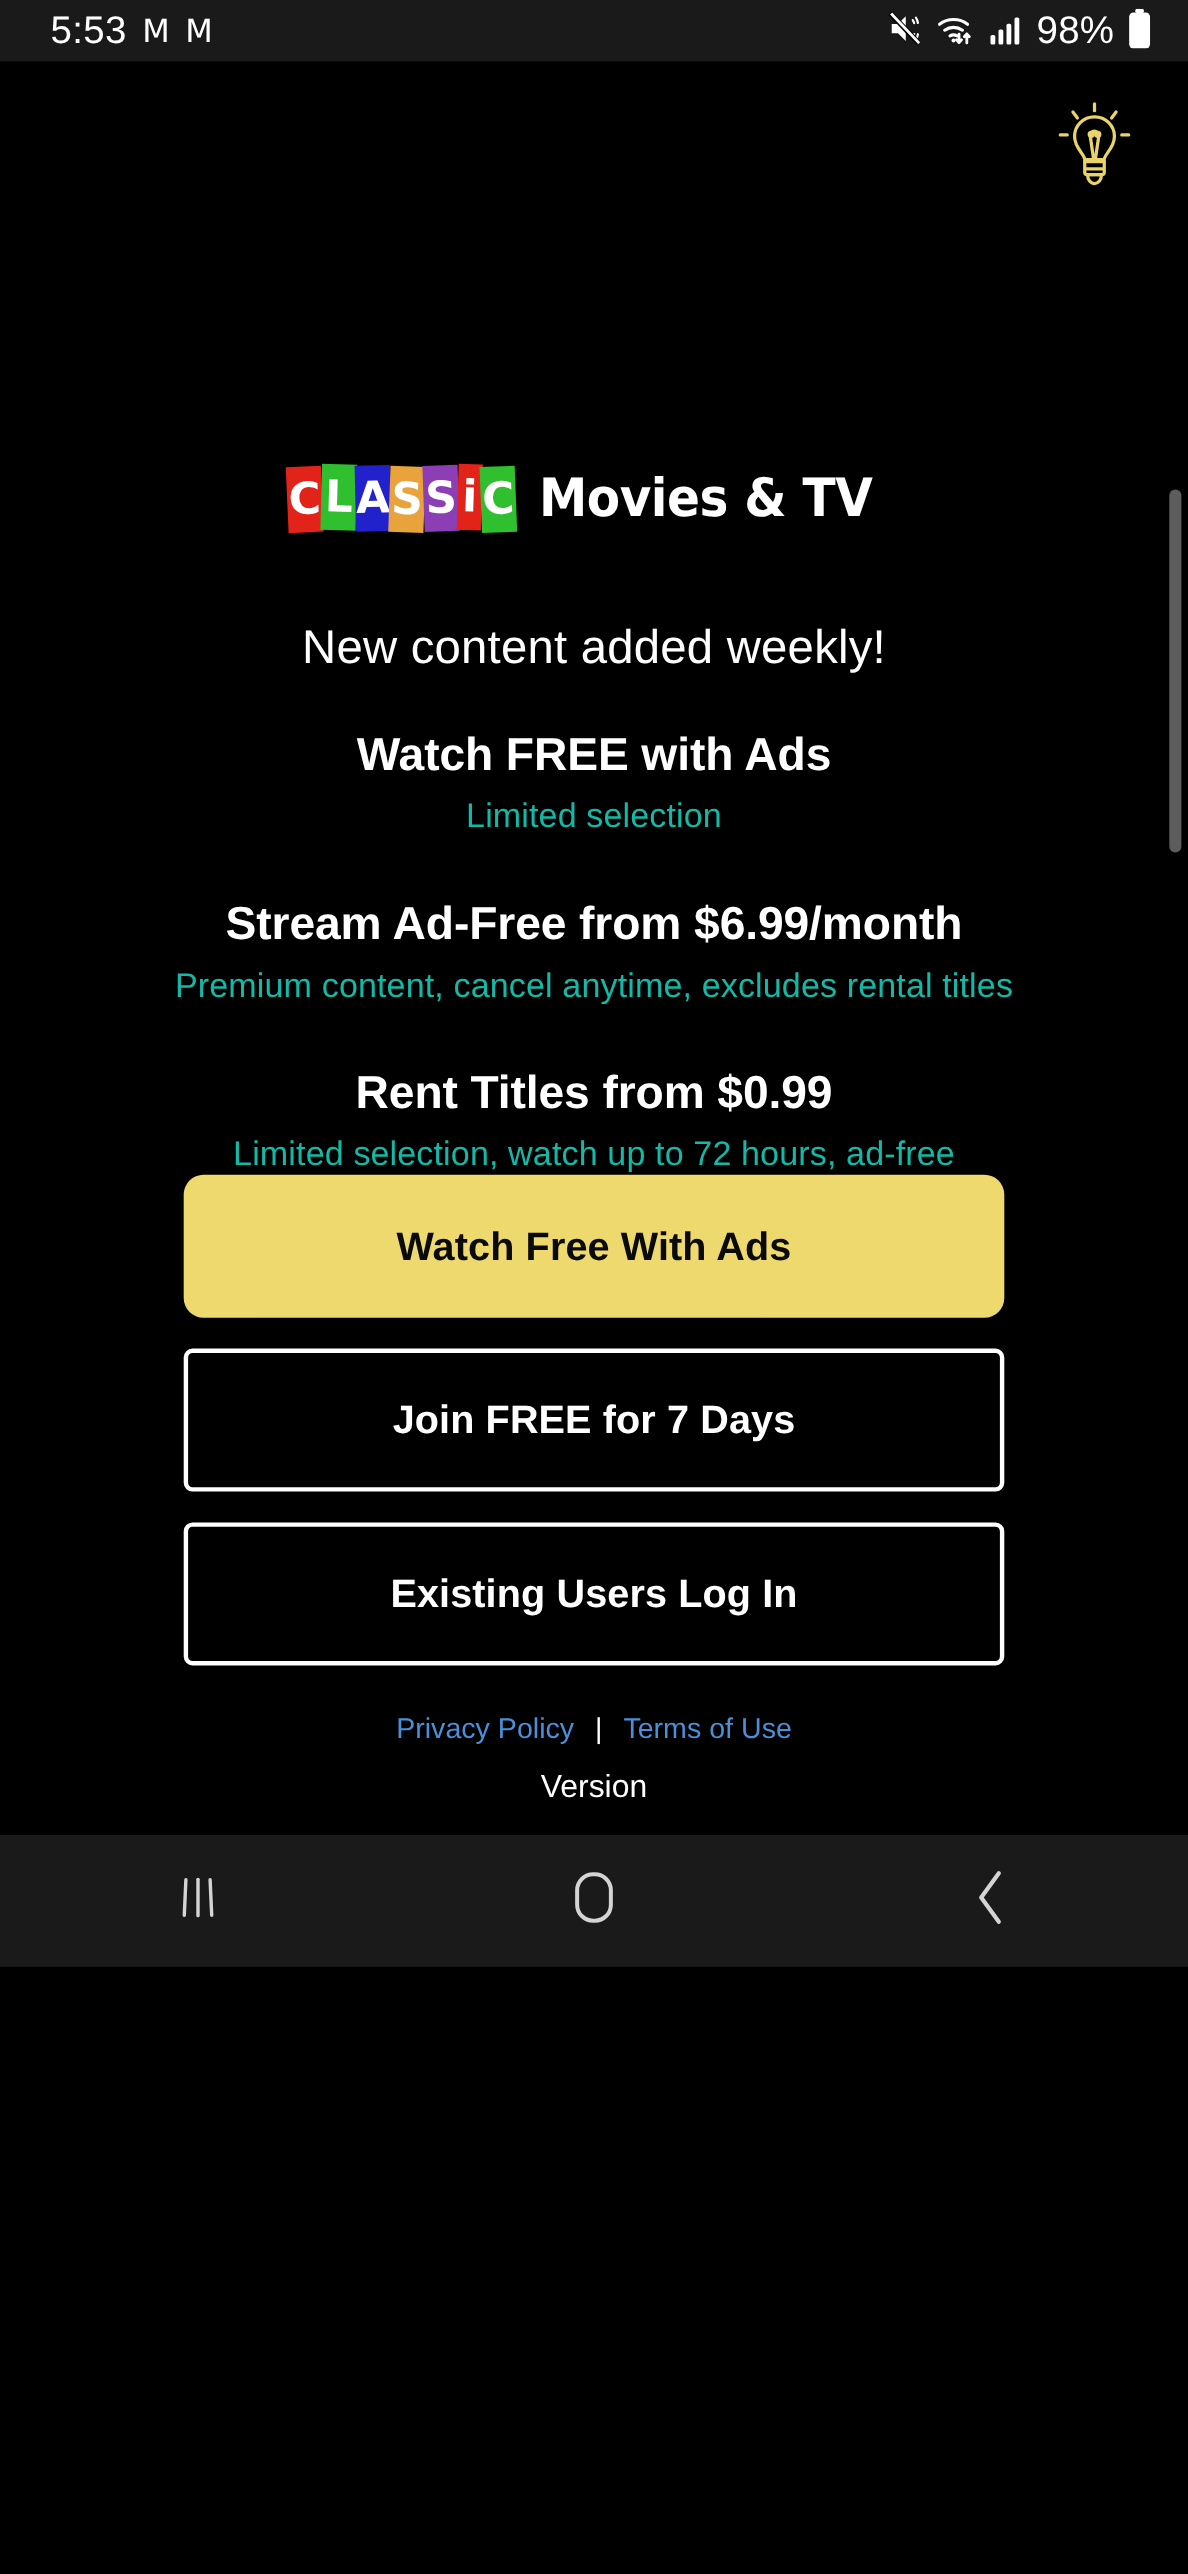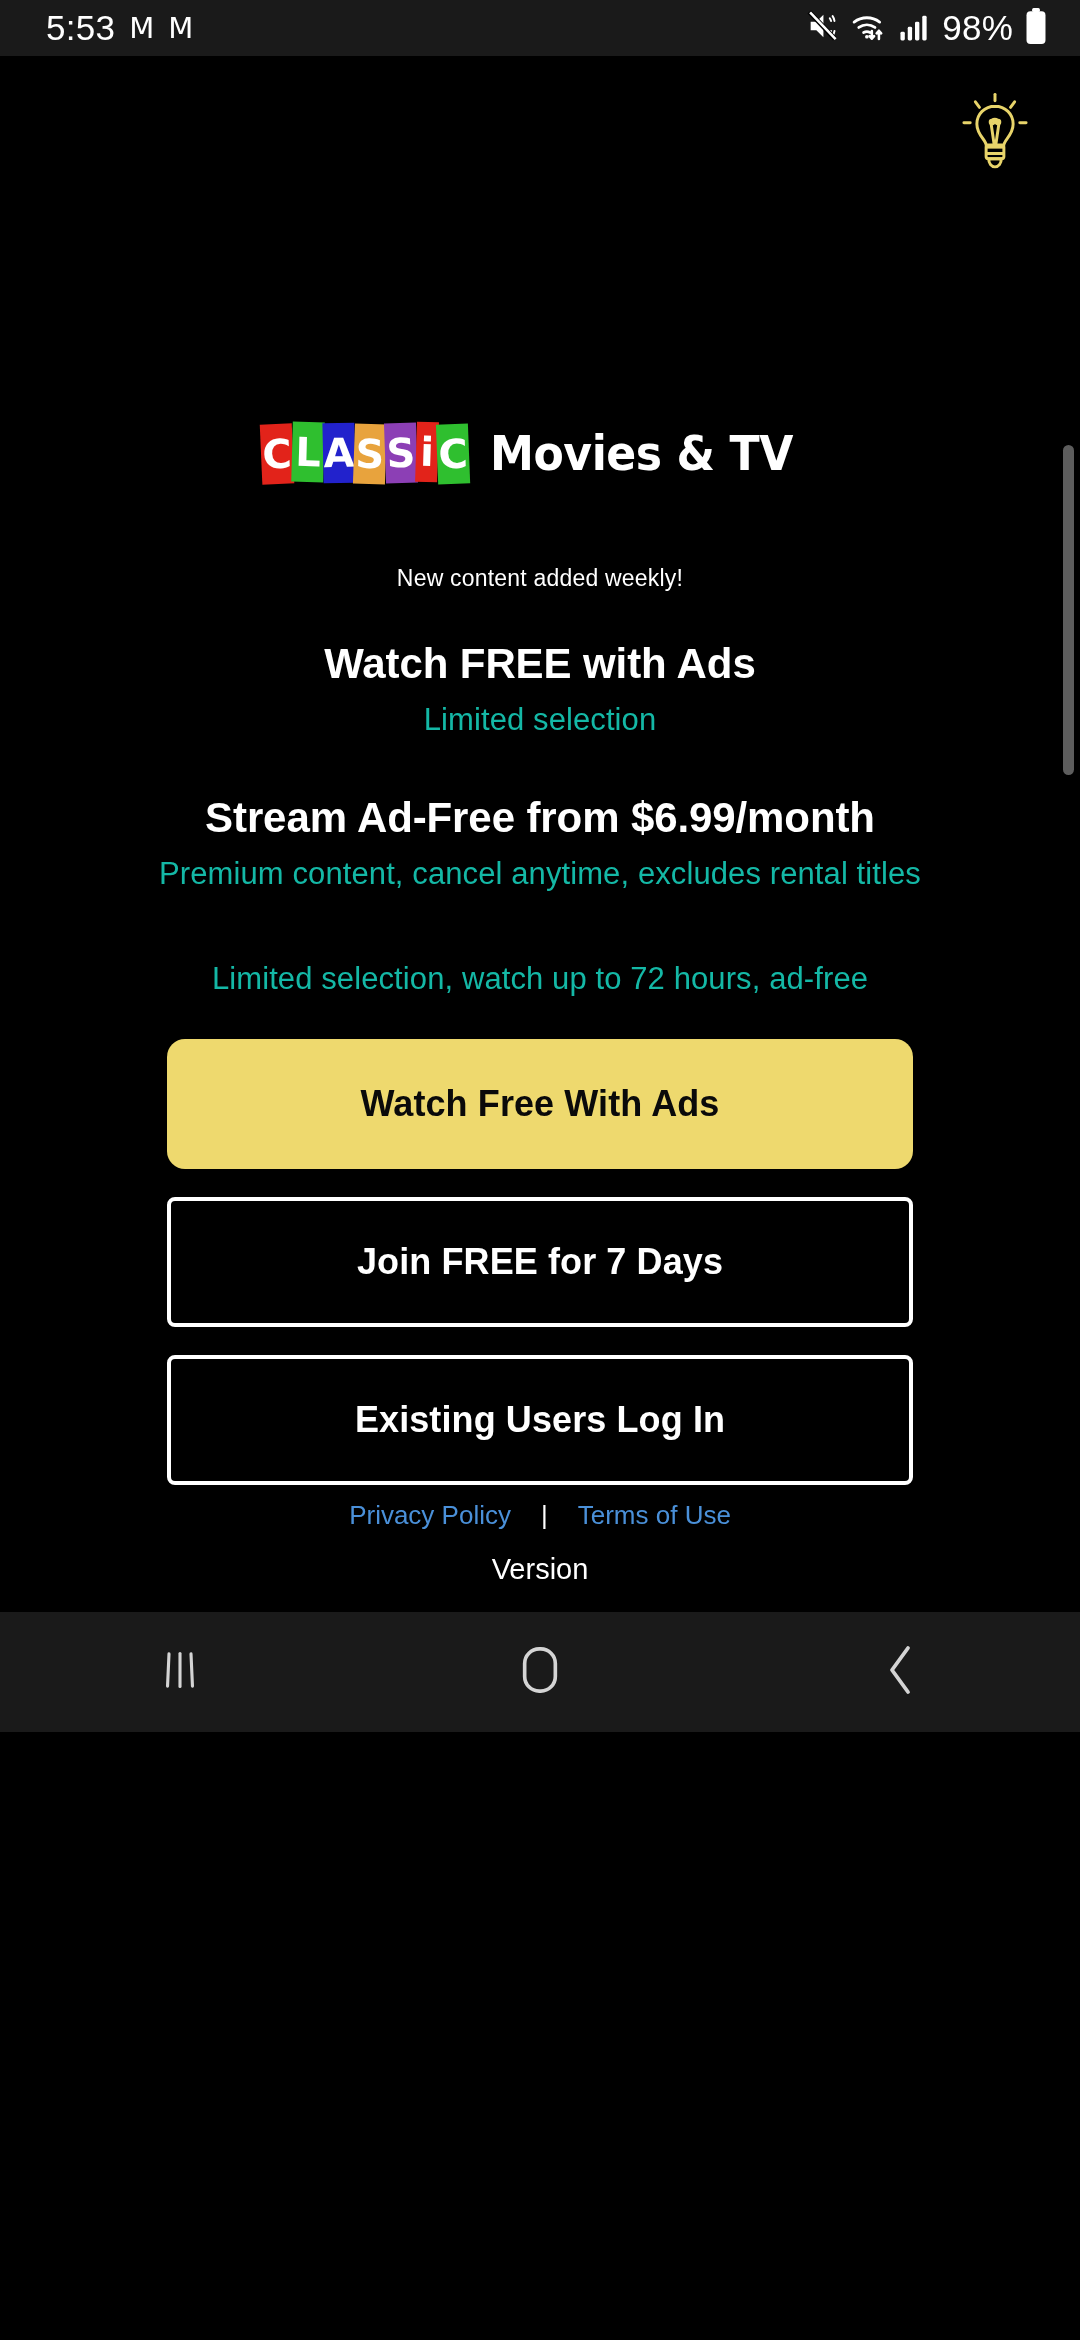--- a/index.html
+++ b/index.html
@@ -93,21 +93,21 @@
     font-size:48px;
     letter-spacing:-0.5px;
     transform:scaleX(0.92);
     transform-origin:left center;
     white-space:nowrap;
   }
 
   
   .tagline {
     margin-top:79px;
-    color:#fff; font-size:23px; font-weight:400;
+    color:#fff; font-size:43px; font-weight:400;
     text-align:center; letter-spacing:.2px;
   }
   .block { text-align:center; width:100%; }
   .block .head {
     color:#fff; font-weight:700; font-size:42px;
     letter-spacing:-0.1px;
   }
   .block .sub {
     color:#14b8a6; font-weight:400; font-size:31px;
     line-height:1.18; margin-top:14px;
@@ -132,23 +132,23 @@
     cursor:pointer;
   }
   .btn-primary { background:#eed96e; color:#0a0a0a; }
   .btn-outline {
     background:#000; color:#fff;
     border:4px solid #fff; border-radius:8px;
     margin-top:28px;
   }
 
   .footer-links {
-    margin-top:15px;
-    display:flex; align-items:center; justify-content:center;
-    gap:30px;
+    margin-top:42px;
+    display:flex; align-items:center; justify-content:center;
+    gap:19px;
     font-size:26px;
   }
   .flink { color:#4a90d9; }
   .fsep  { color:#fff; }
   .version {
     margin-top:22px; margin-bottom:26px;
     color:#fff; font-size:29px; text-align:center;
   }
 
   
@@ -254,20 +254,21 @@
       <div class="head">Watch FREE with Ads</div>
       <div class="sub">Limited selection</div>
     </div>
 
     <div class="block b2">
       <div class="head">Stream Ad-Free from $6.99/month</div>
       <div class="sub">Premium content, cancel anytime, excludes rental titles</div>
     </div>
 
     <div class="block b3">
+      <div class="head">Rent Titles from $0.99</div>
       <div class="sub">
         <div>Limited selection, watch up to 72 hours, ad-free</div>
       </div>
     </div>
 
     <div class="buttons">
       <div class="btn btn-primary">Watch Free With Ads</div>
       <div class="btn btn-outline">Join FREE for 7 Days</div>
       <div class="btn btn-outline">Existing Users Log In</div>
 

